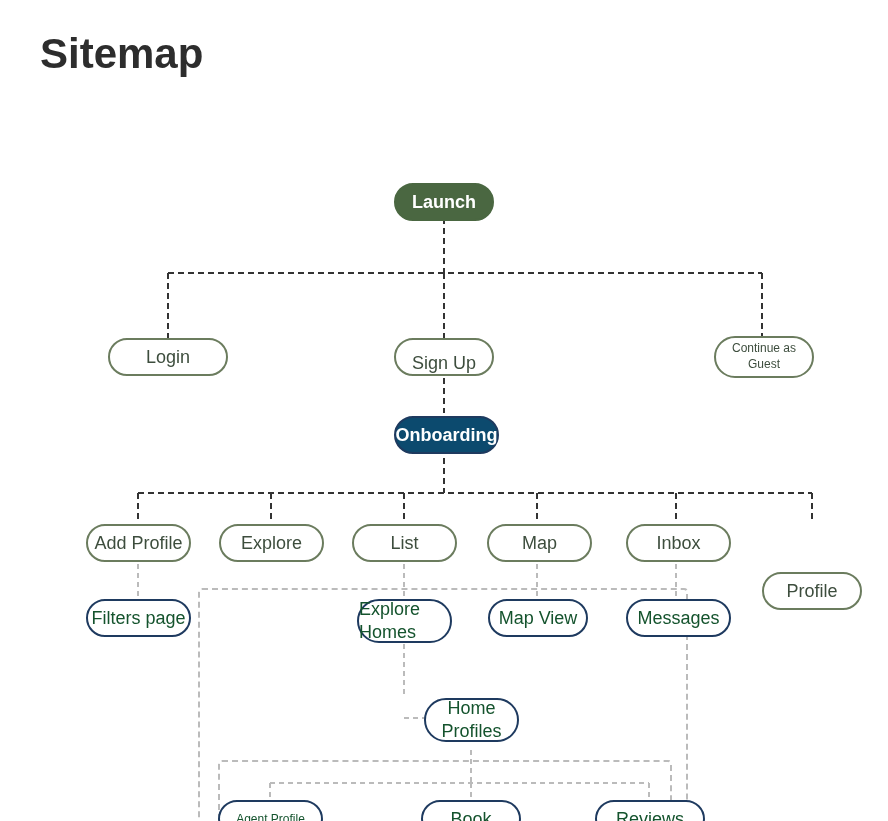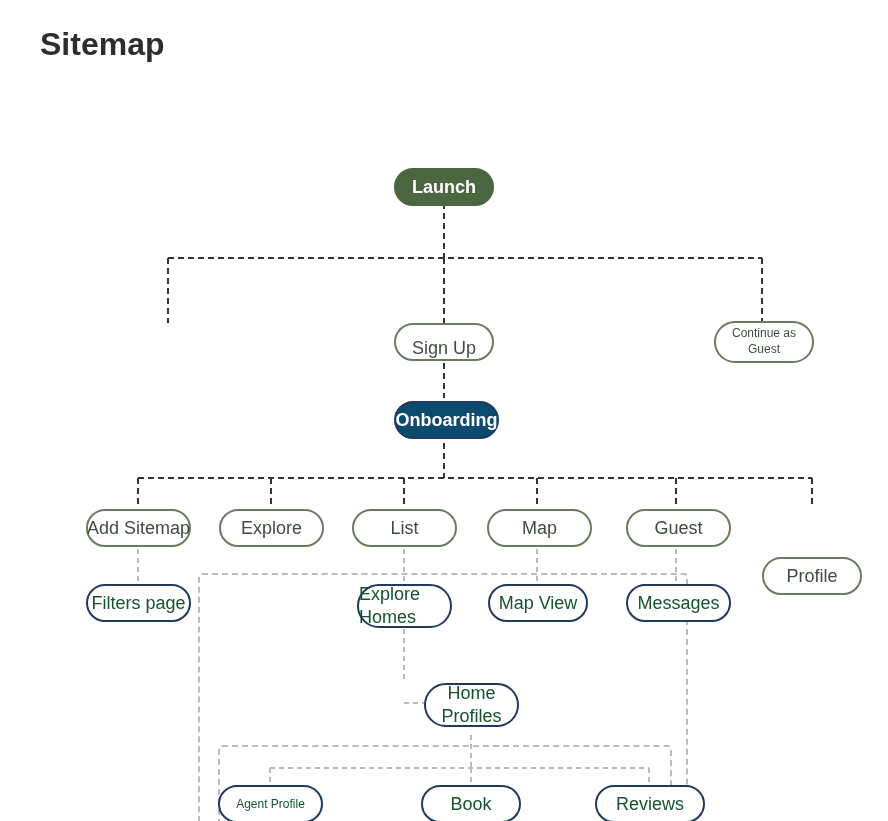--- a/index.html
+++ b/index.html
@@ -5,25 +5,24 @@
     * { box-sizing: border-box; margin: 0; padding: 0; }
     body {
       font-family: 'Arial', sans-serif;
       background: #fff;
       width: 888px;
       min-height: 821px;
       position: relative;
       overflow: hidden;
     }
     .page-title {
-      font-size: 32px;
+      font-size: 42px;
       font-weight: 800;
       color: #2d2d2d;
-      padding: 18px 40px 10px 40px;
-      margin-top: 8px;
+      padding: 30px 40px 10px 40px;
     }
     .sitemap-container {
       position: relative;
       width: 888px;
       height: 750px;
     }
     
     .node {
       position: absolute;
       border-radius: 50px;
@@ -136,52 +135,55 @@
   </svg>
 
   <div class="dashed-rect" style="left:198px; top:500px; width:490px; height:270px;"></div>
 
   <div class="dashed-rect" style="left:218px; top:672px; width:454px; height:100px;"></div>
 
   <div class="node node-dark-green" style="left:394px; top:95px; width:100px; height:38px;">
     <span>Launch</span>
   </div>
 
+  <div class="node node-outline-green" style="left:108px; top:250px; width:120px; height:38px;">
+    <span>Login</span>
+  </div>
 
   <div class="node node-outline-green" style="left:394px; top:250px; width:100px; height:38px;align-items:flex-end;">
     <span>Sign Up</span>
   </div>
 
   <div class="node node-outline-green node-small" style="left:714px; top:248px; width:100px; height:42px; white-space: normal; line-height:1.3;">
     <span style="white-space:normal; text-align:center;">Continue as
 Guest</span>
   </div>
 
   <div class="node node-dark-navy" style="left:394px; top:328px; width:105px; height:38px;">
     <span>Onboarding</span>
   </div>
 
   <div class="node node-outline-green" style="left:86px; top:436px; width:105px; height:38px;">
-    <span>Add Sitemap</span>
+    <span>Add Profile</span>
   </div>
 
   <div class="node node-outline-green" style="left:219px; top:436px; width:105px; height:38px;">
     <span>Explore</span>
   </div>
 
   <div class="node node-outline-green" style="left:352px; top:436px; width:105px; height:38px;">
     <span>List</span>
   </div>
 
   <div class="node node-outline-green" style="left:487px; top:436px; width:105px; height:38px;">
     <span>Map</span>
   </div>
 
   <div class="node node-outline-green" style="left:626px; top:436px; width:105px; height:38px;">
-    <span>Guest</span>
+    <span>Inbox</span>
   </div>
 
   <div class="node node-outline-green" style="left:762px; top:436px; width:100px; height:38px;margin-top:48px;">
     <span>Profile</span>
   </div>
 
   <div class="node node-outline-navy" style="left:86px; top:511px; width:105px; height:38px;">
     <span>Filters page</span>
   </div>
 

